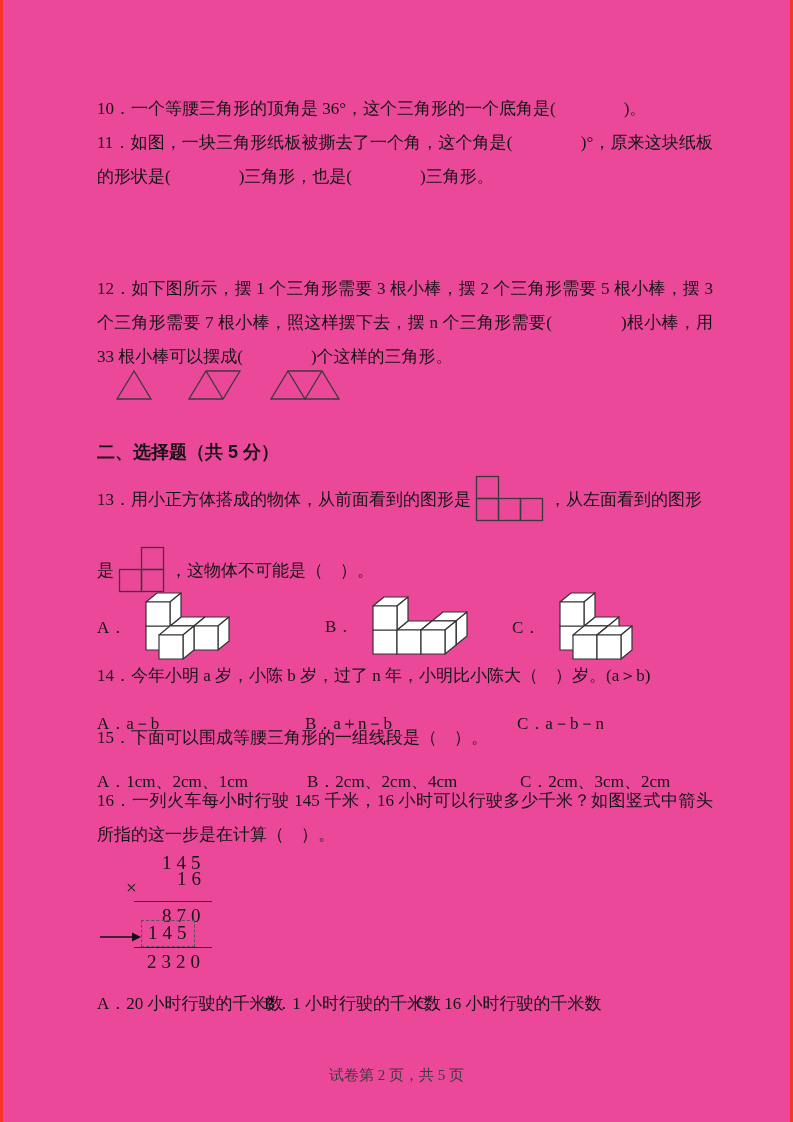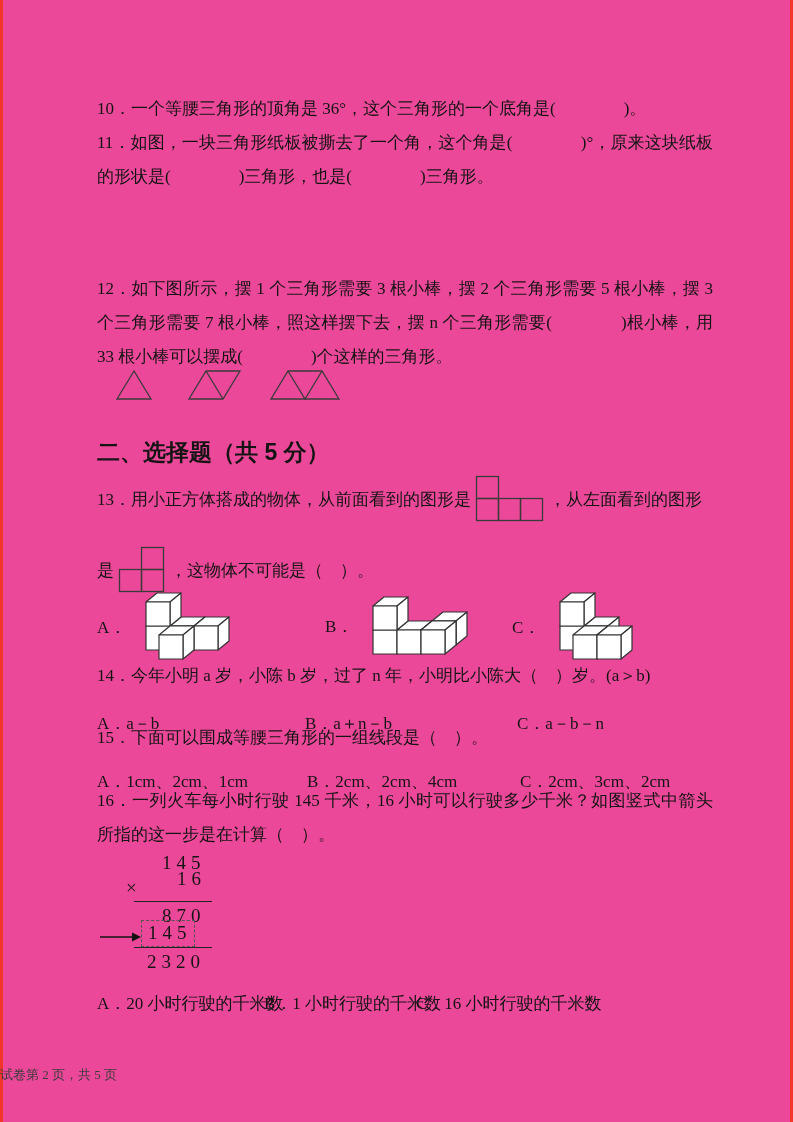--- a/index.html
+++ b/index.html
@@ -8,21 +8,21 @@
     font-family:"Liberation Serif","DejaVu Serif",serif; color:#141414;
     overflow:hidden;
   }
   .edge { position:absolute; top:0; width:3px; height:1122px; background:#f5342c; }
   .edge.left { left:0; } .edge.right { right:0; }
 
   .para { position:absolute; left:97px; width:616px; font-size:17px;
           line-height:34px; text-align:justify; }
   .nowrap { white-space:nowrap; }
 
-  .sec-title { position:absolute; left:97px; font-size:23px; font-weight:bold;
+  .sec-title { position:absolute; left:97px; font-size:18px; font-weight:bold;
                line-height:30px; font-family:"Liberation Sans","DejaVu Sans",sans-serif; }
 
   .inline-row { position:absolute; left:97px; display:flex; align-items:center;
                 font-size:17px; }
   .inline-row svg { margin:0 4px; }
 
   .opt-row { position:absolute; left:97px; width:640px; height:34px; font-size:17px; }
   .opt-row .opt { position:absolute; top:16px; line-height:34px; white-space:nowrap; }
 
   .cube-row { position:absolute; left:97px; width:660px; height:88px; }
@@ -36,22 +36,22 @@
   
   .vmult { position:absolute; left:120px; top:850px; width:150px; height:120px;
            font-size:19px; }
   .vmult .vrow { position:absolute; letter-spacing:5px; line-height:21px; white-space:pre; }
   .vmult .rule { position:absolute; left:14px; width:78px; border-top:1.6px solid #222; }
   .vmult .dashed-box { position:absolute; left:21px; top:70px; border:1.3px dashed #555;
                        padding:1px 2px 2px 6px; }
   .vmult .dashed-box .vrow-in { letter-spacing:5px; font-size:19px; line-height:21px; }
   .arrow-wrap { position:absolute; left:-20px; top:76px; }
 
-  .footer { position:absolute; left:0; top:1066px; width:100%; 
-            font-size:13px; color:#3c3c3c; }
+  .footer { position:absolute; left:0; top:1066px; width:100%; text-align:center;
+            font-size:15px; color:#3c3c3c; }
 </style>
 </head>
 <body>
 
 <svg style="position:absolute;width:0;height:0" aria-hidden="true">
   <defs>
     <g id="iso-cube" fill="#ffffff" stroke="#333" stroke-width="1.2" stroke-linejoin="round">
       <polygon points="0,0 11,-9 35,-9 24,0"></polygon>
       <polygon points="24,0 35,-9 35,15 24,24"></polygon>
       <polygon points="0,0 24,0 24,24 0,24"></polygon>

